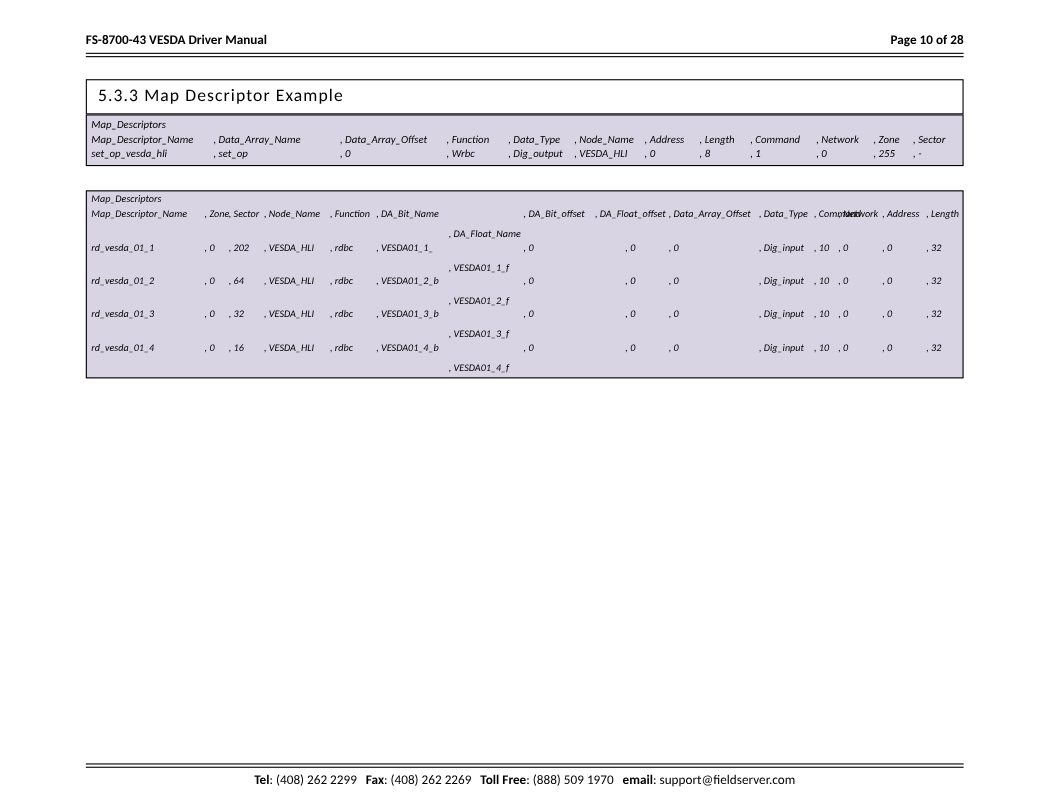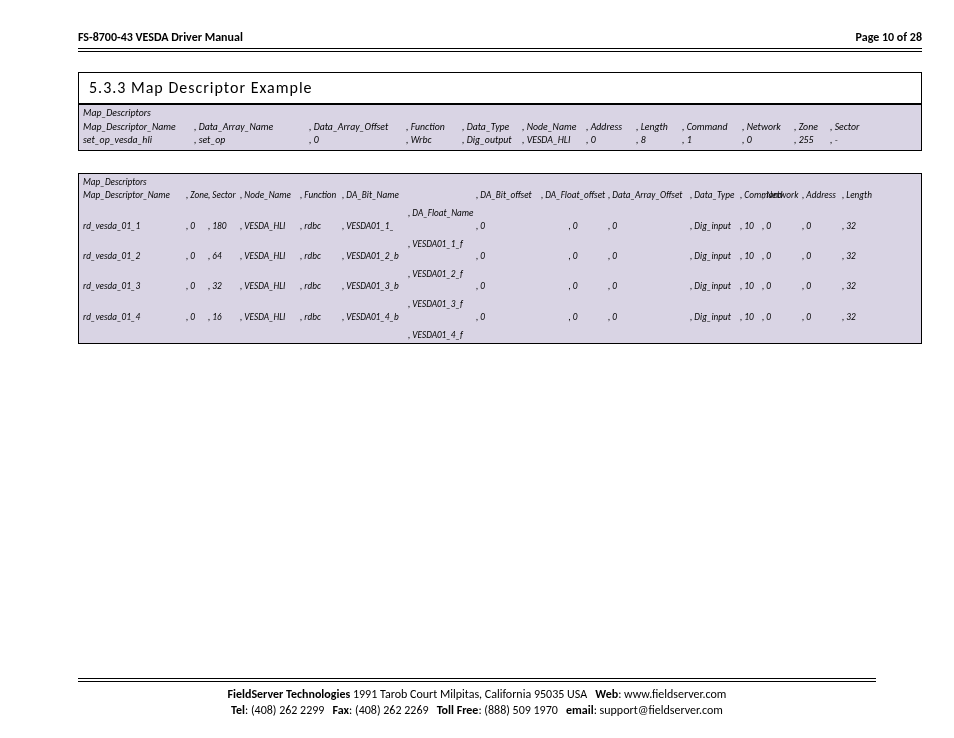--- a/index.html
+++ b/index.html
@@ -8,21 +8,21 @@
     font-family: Calibri, Arial, sans-serif;
     background: #fff;
     color: #000;
     width: 954px;
     height: 738px;
     position: relative;
     box-sizing: border-box;
     overflow: hidden;
   }
   .page {
-    padding: 30px 32px 0 78px;
+    padding: 30px 78px 0 78px;
     box-sizing: border-box;
     height: 100%;
     position: relative;
   }
   .header-row {
     display: flex;
     justify-content: space-between;
     font-weight: bold;
     font-size: 12px;
     padding-bottom: 4px;
@@ -157,21 +157,21 @@
       <span class="cell t2c10">, Data_Type</span>
       <span class="cell t2c11">, Command</span>
       <span class="cell t2c12">, Network</span>
       <span class="cell t2c13">, Address</span>
       <span class="cell t2c14">, Length</span>
     </div>
     <div id="t2rows">
         <div class="config-row">
           <span class="cell t2c0">rd_vesda_01_1</span>
           <span class="cell t2c1">, 0</span>
-          <span class="cell t2c2">, 180</span>
+          <span class="cell t2c2">, 202</span>
           <span class="cell t2c3">, VESDA_HLI</span>
           <span class="cell t2c4">, rdbc</span>
           <span class="cell t2c5">, VESDA01_1_</span>
           <span class="cell t2c6">, VESDA01_1_f</span>
           <span class="cell t2c7">, 0</span>
           <span class="cell t2c8">, 0</span>
           <span class="cell t2c9">, 0</span>
           <span class="cell t2c10">, Dig_input</span>
           <span class="cell t2c11">, 10</span>
           <span class="cell t2c12">, 0</span>
@@ -227,26 +227,20 @@
           <span class="cell t2c11">, 10</span>
           <span class="cell t2c12">, 0</span>
           <span class="cell t2c13">, 0</span>
           <span class="cell t2c14">, 32</span>
         </div>
       </div>
   </div>
 
   <div class="footer">
     <div class="footer-rule"></div>
-    <div class="footer-text">
-      <b>FieldServer Technologies</b>
-      <span>1991 Tarob Court Milpitas, California 95035 USA</span>&nbsp;&nbsp;
-      <b>Web</b>:
-      <span>www.fieldserver.com</span>
-    </div>
     <div class="footer-text">
       <b>Tel</b>:
       <span>(408) 262 2299</span>&nbsp;&nbsp;
       <b>Fax</b>:
       <span>(408) 262 2269</span>&nbsp;&nbsp;
       <b>Toll Free</b>:
       <span>(888) 509 1970</span>&nbsp;&nbsp;
       <b>email</b>:
       <span>support@fieldserver.com</span>
     </div>

